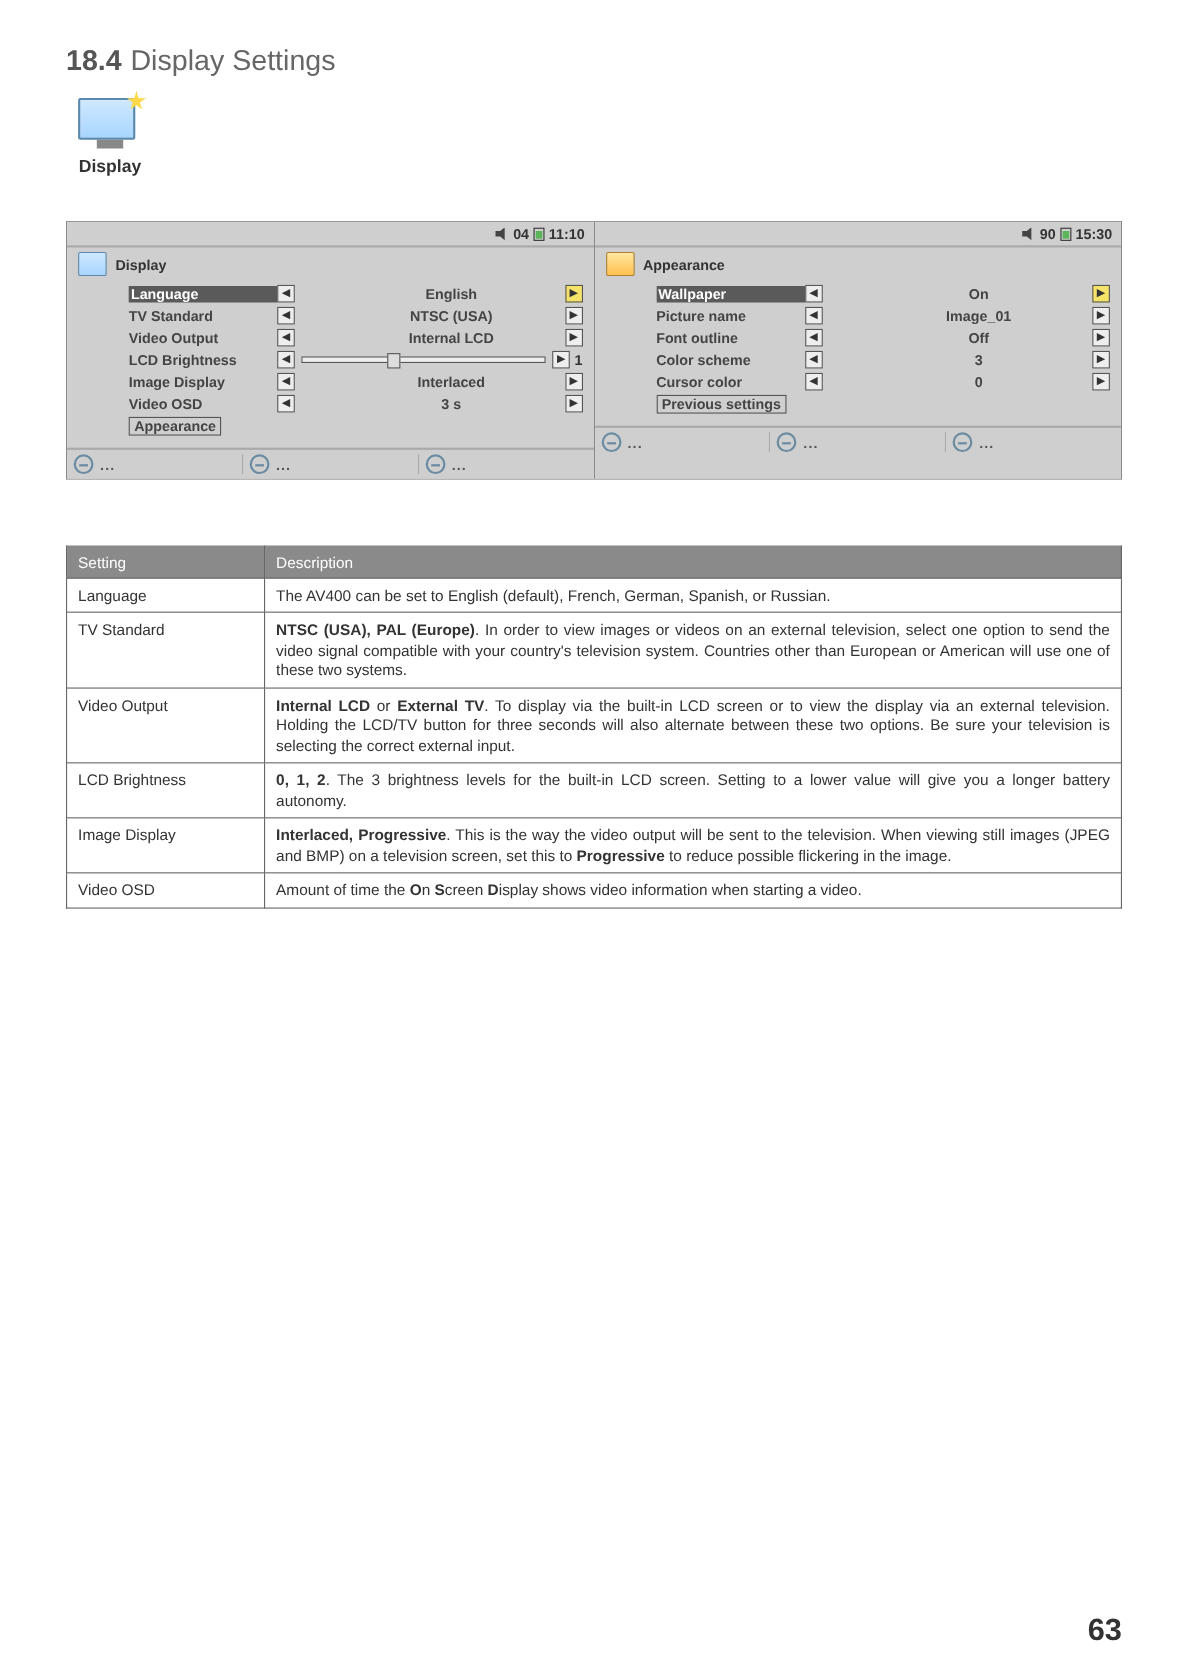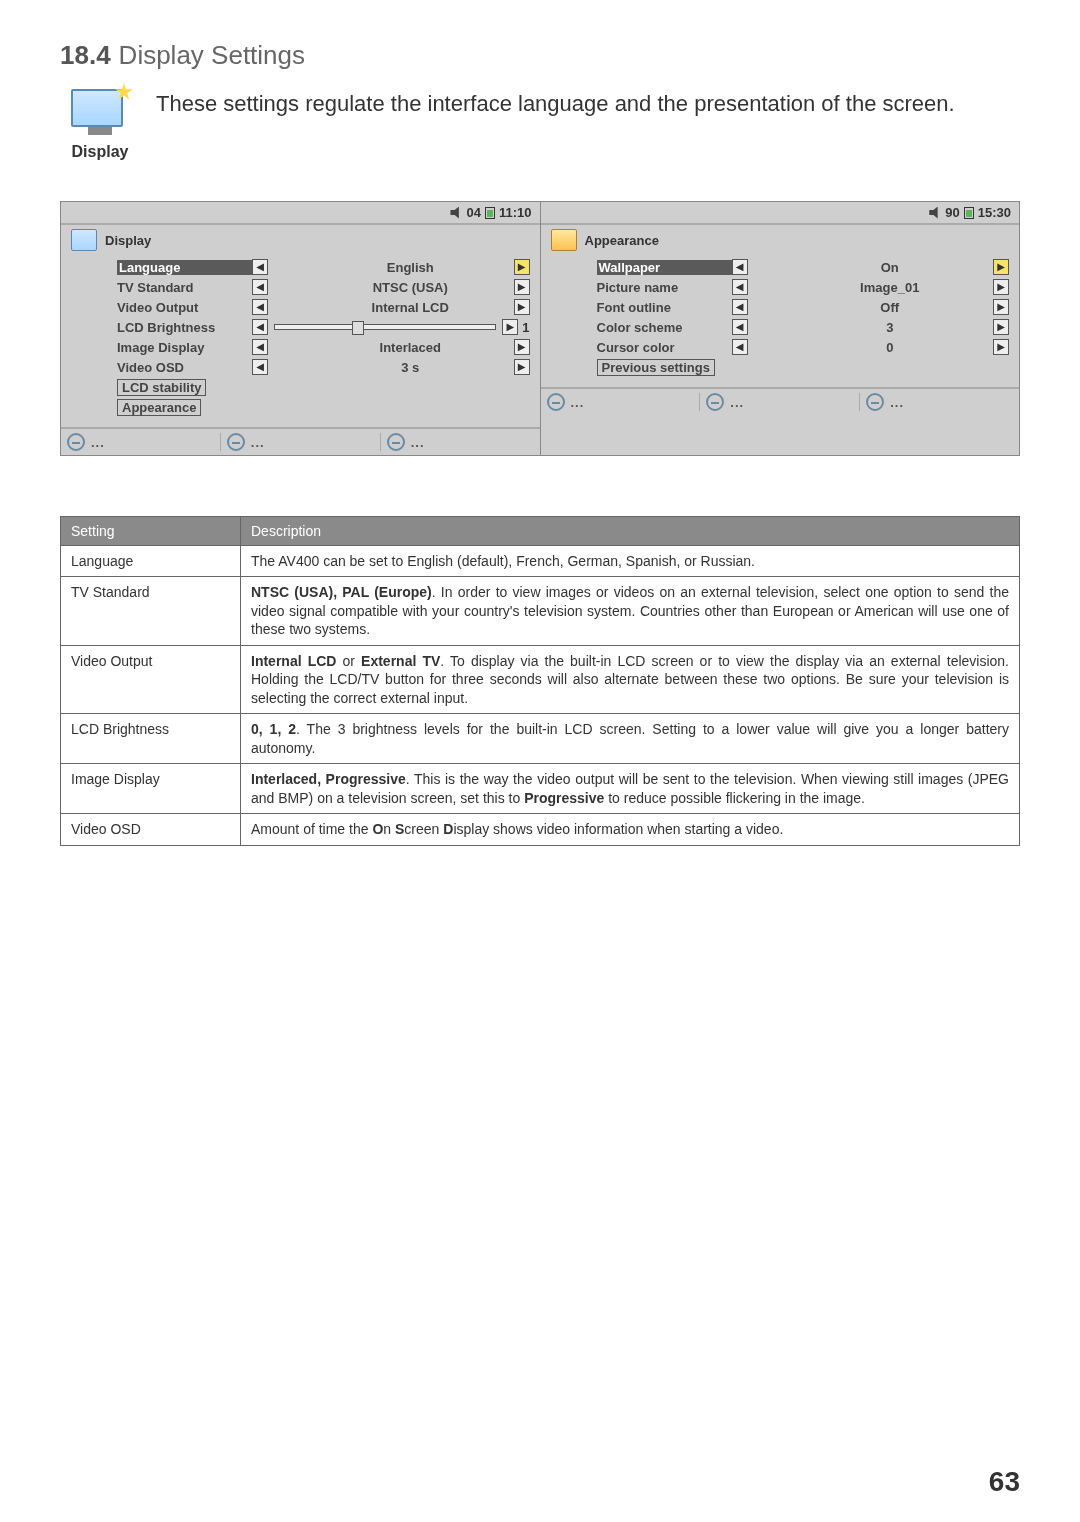--- a/index.html
+++ b/index.html
@@ -248,21 +248,20 @@
 
 <div class="intro-row">
   <div class="display-icon-block">
     <div class="display-icon">
       <div class="screen"></div>
       <div class="stand"></div>
       <div class="star"></div>
     </div>
     <div class="display-caption">Display</div>
   </div>
-  <div class="intro-text">These settings regulate the interface language and the presentation of the screen.</div>
 </div>
 
 <div class="shots">
   <div class="shot">
     <div class="shot-statusbar">
       <span class="speaker-icon"></span>
       <span>04</span>
       <span class="batt"></span>
       <span>11:10</span>
     </div>
@@ -302,23 +301,20 @@
           <span class="shot-label">Image Display</span>
           <span class="arrow-btn">◀</span>
           <span class="shot-value">Interlaced</span>
           <span class="arrow-btn">▶</span>
         </div>
         <div class="shot-row">
           <span class="shot-label">Video OSD</span>
           <span class="arrow-btn">◀</span>
           <span class="shot-value">3 s</span>
           <span class="arrow-btn">▶</span>
-        </div>
-        <div class="shot-row">
-          <span class="shot-label boxed">LCD stability</span>
         </div>
         <div class="shot-row">
           <span class="shot-label boxed">Appearance</span>
         </div>
       </div>
     <div class="shot-footer">
       <div class="fcell">
           <span class="fcircle"></span>
           <span class="dots">...</span>
         </div>

